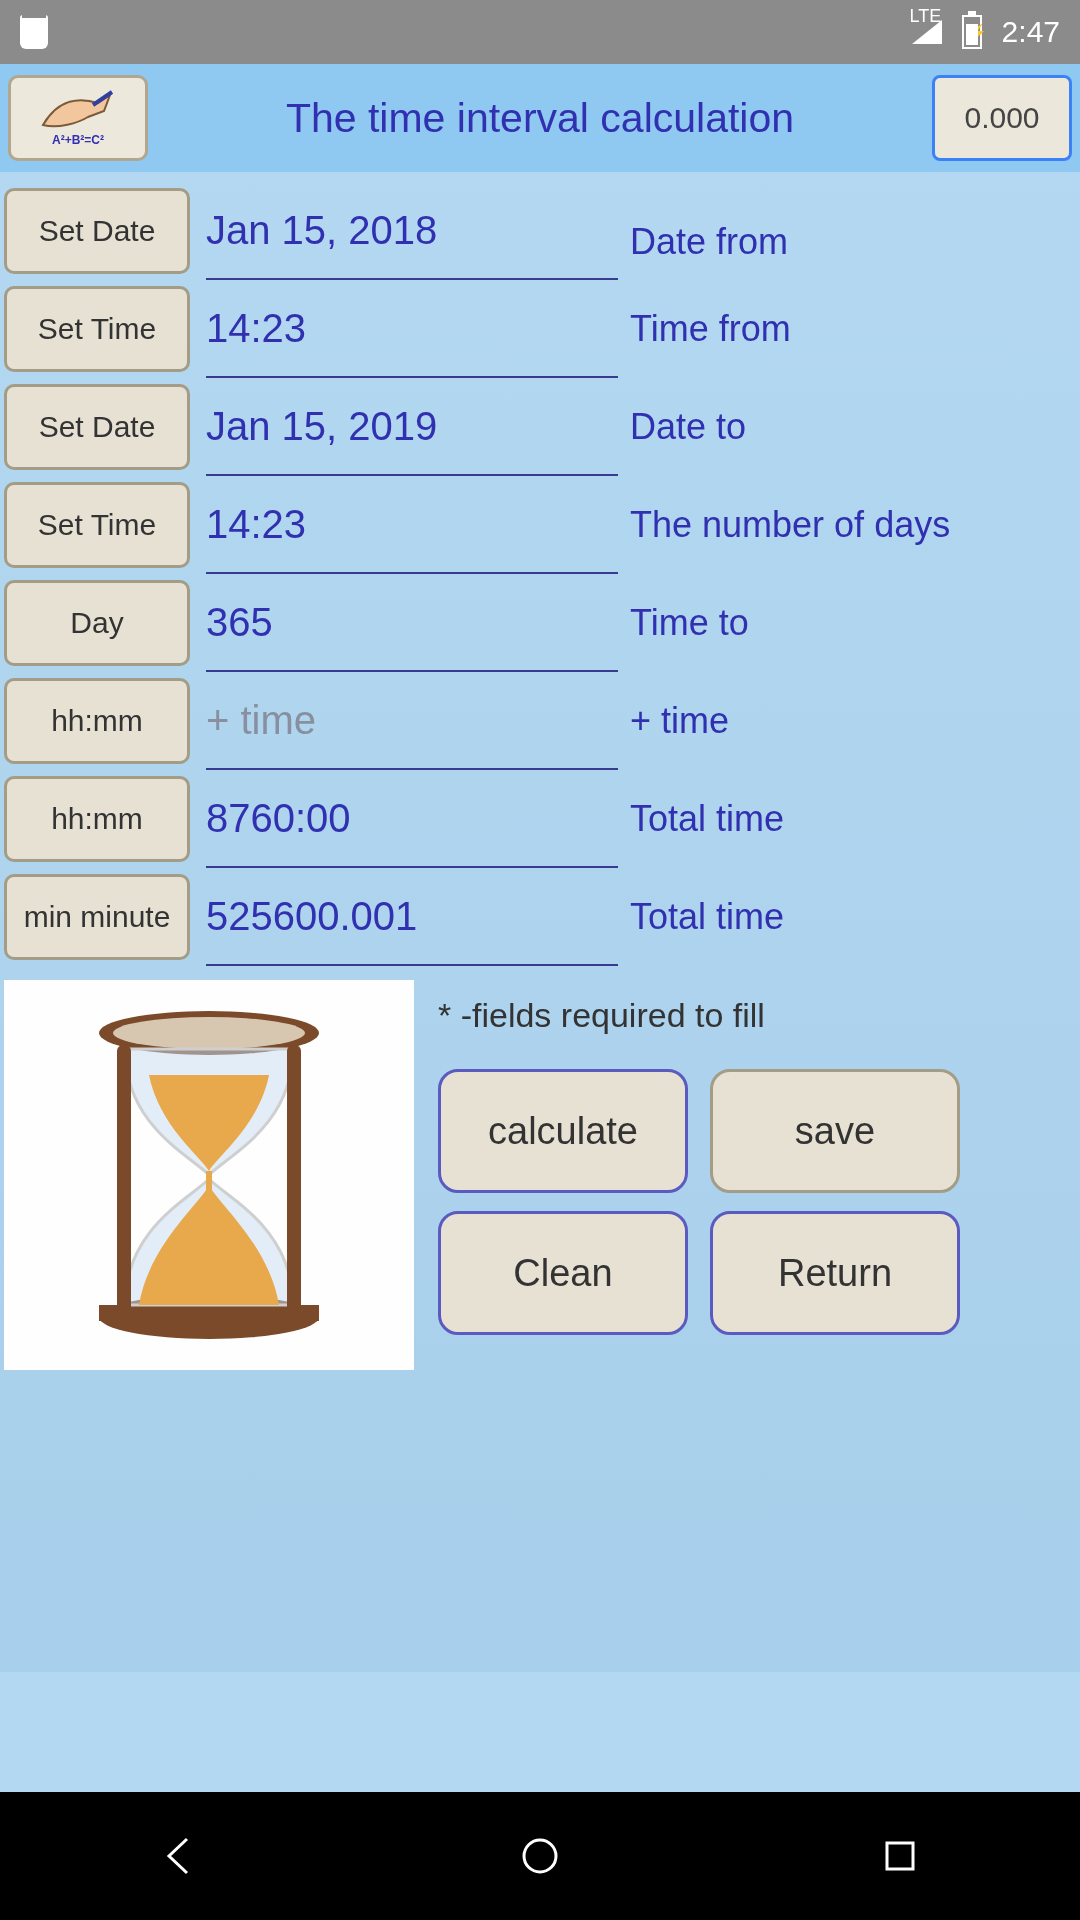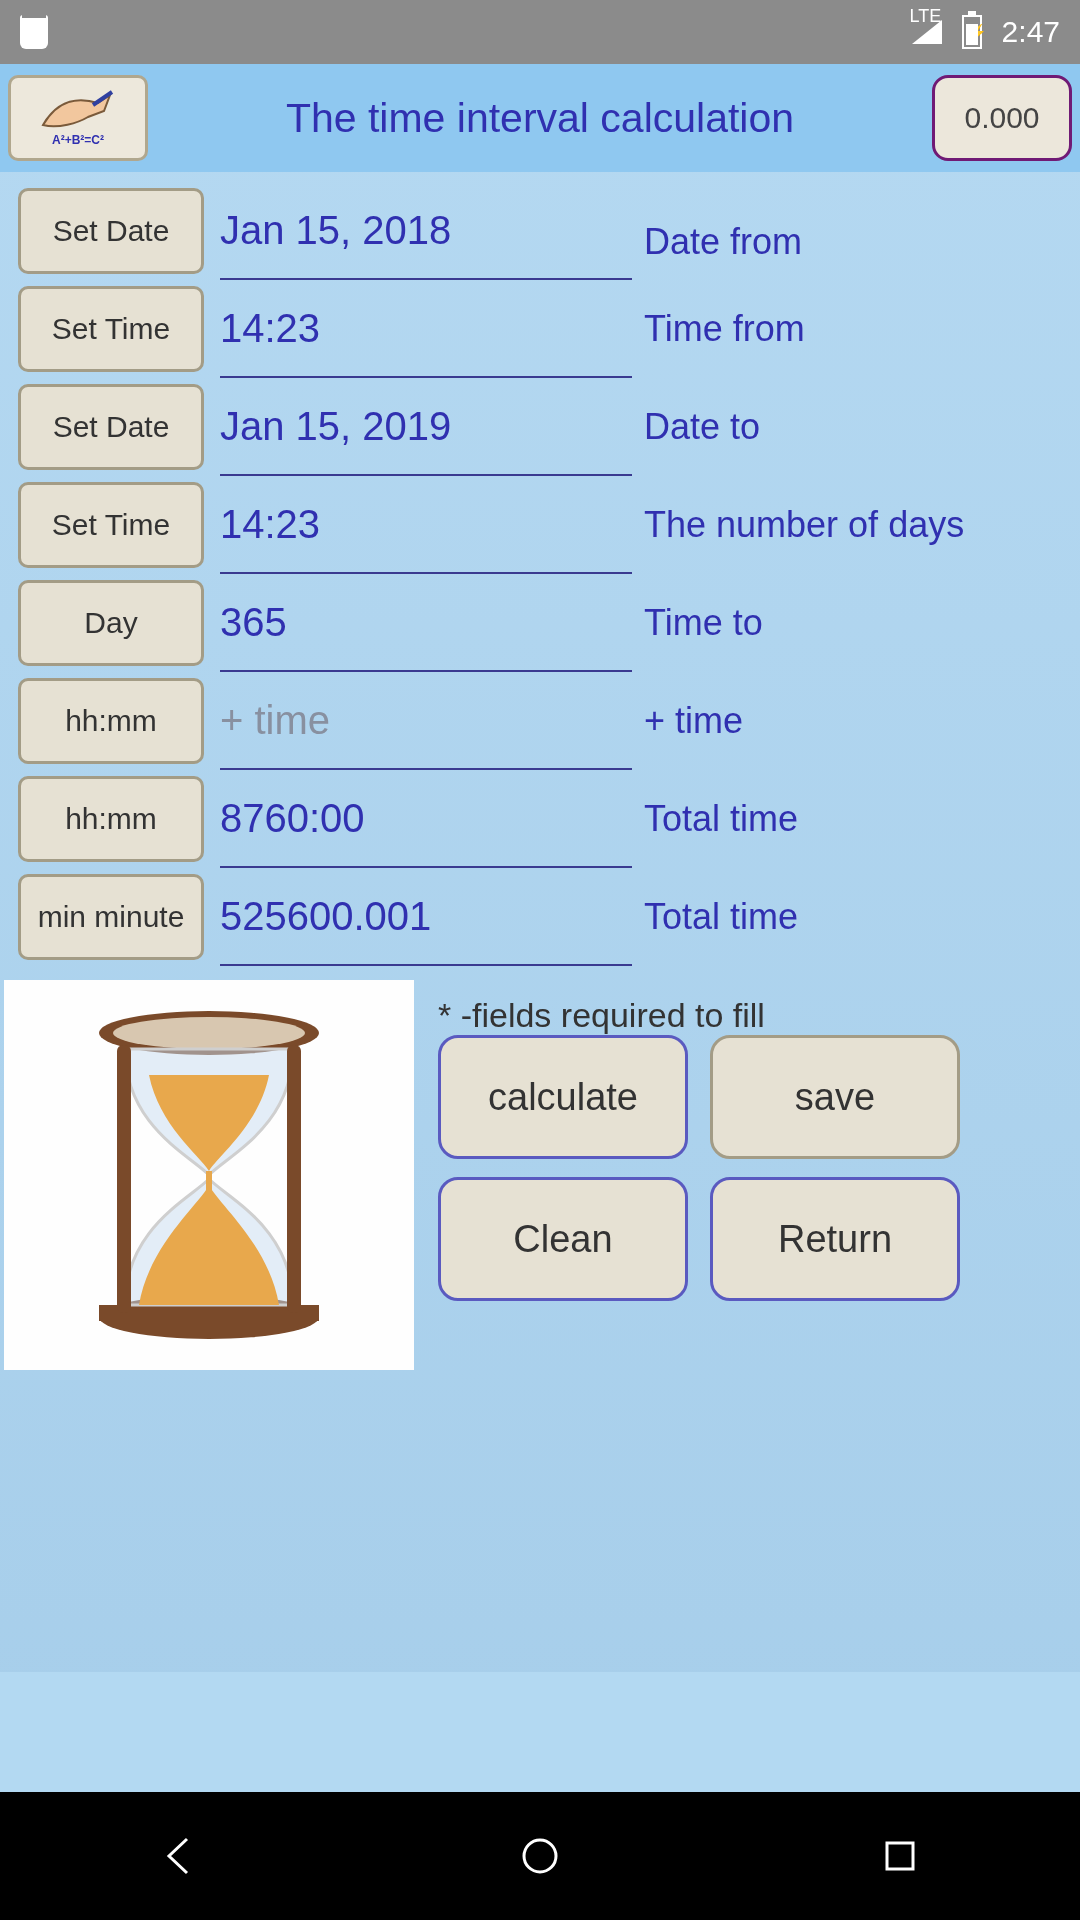--- a/index.html
+++ b/index.html
@@ -71,37 +71,37 @@
   .app-icon-formula { font-size: 12px; color: #3030b0; font-weight: bold; }
   .header-title {
     font-size: 41px;
     color: #3030b0;
     flex: 1;
     text-align: center;
   }
   .header-value {
     width: 140px; height: 86px;
     background: #ece7db;
-    border: 3px solid #701a75;
-    border-radius: 16px;
+    border: 3px solid #3b82f6;
+    border-radius: 8px;
     display: flex;
     align-items: center;
     justify-content: center;
     font-size: 30px;
     color: #444;
   }
 
   .content {
     background: linear-gradient(180deg, rgba(180,215,240,0.6), rgba(160,200,230,0.6));
     padding: 10px 0 0 0;
     min-height: 1500px;
   }
   .columns-area {
     display: flex;
-    padding-left: 18px;
+    padding-left: 4px;
   }
   .left-col { width: 186px; display: flex; flex-direction: column; gap: 12px; padding-top: 6px;}
   .mid-col  { width: 428px; display: flex; flex-direction: column; padding-left: 16px; padding-top: 0; }
   .right-col{ flex:1; display: flex; flex-direction: column; padding-left: 12px; padding-top: 22px; }
 
   .btn {
     height: 86px;
     background: #e6e1d3;
     border: 3px solid #a39c86;
     border-radius: 10px;
@@ -145,20 +145,21 @@
   .hourglass-svg { width: 260px; height: 340px; }
 
   .footer-right {
     flex: 1;
     padding-left: 24px;
     padding-top: 16px;
   }
   .note {
     font-size: 34px;
     color: #333;
+    margin-bottom: 34px;
   }
   .action-grid {
     display: grid;
     grid-template-columns: 250px 250px;
     grid-template-rows: 124px 124px;
     gap: 18px 22px;
   }
   .action-btn {
     background: #e6e1d3;
     border: 3px solid #a39c86;

